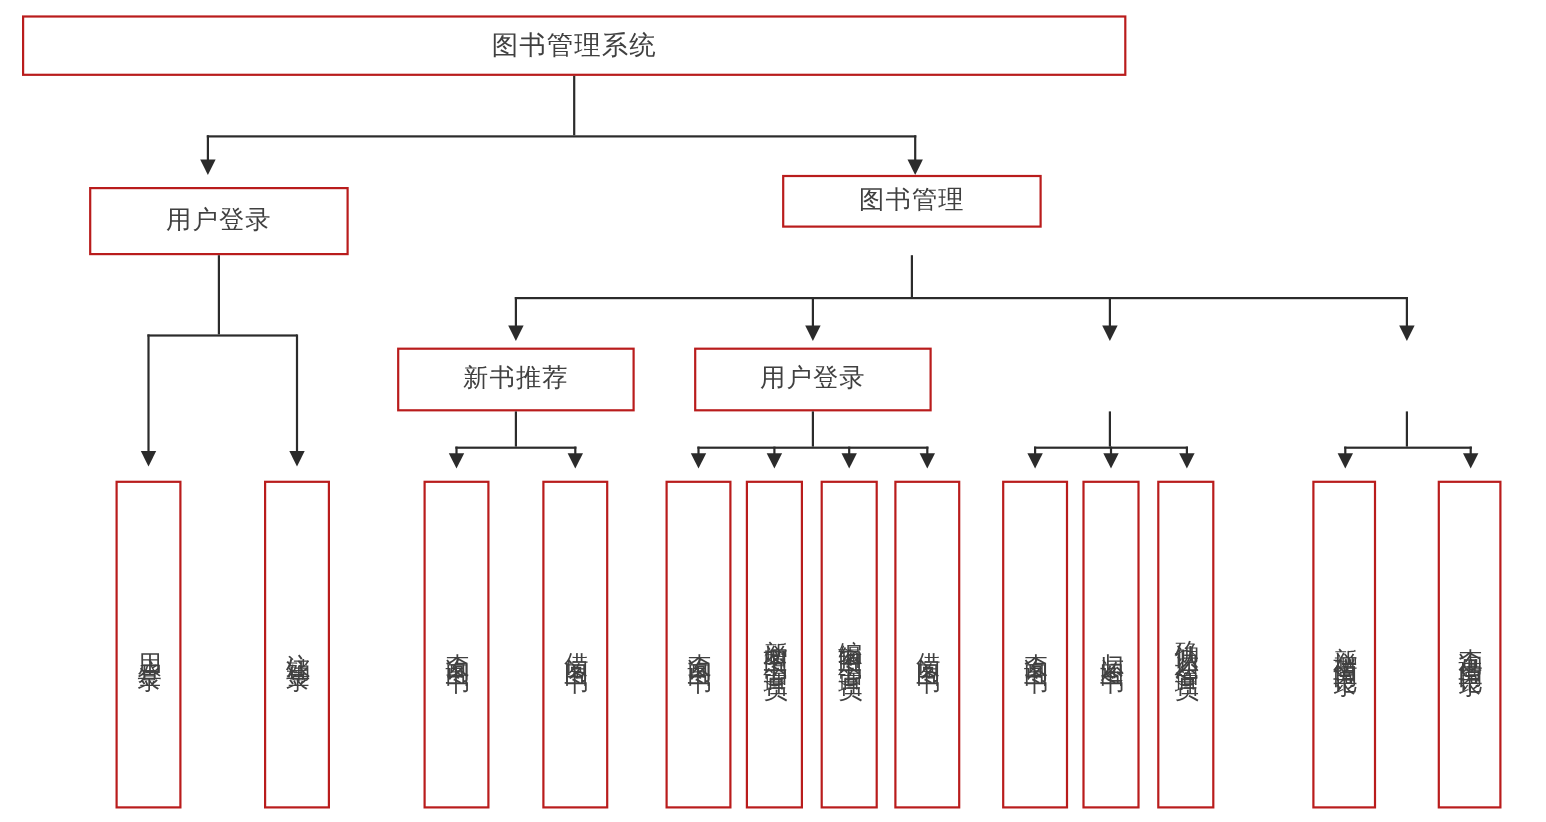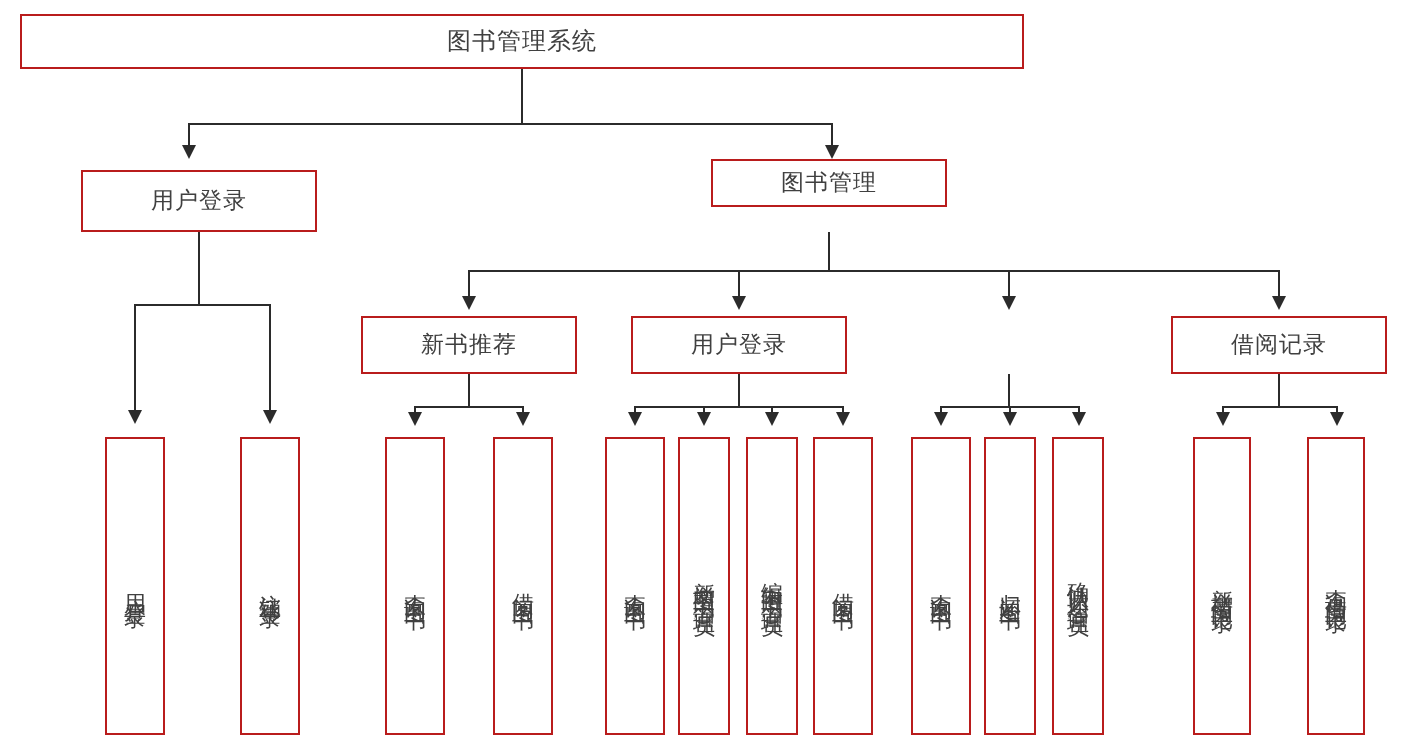--- a/index.html
+++ b/index.html
@@ -114,23 +114,20 @@
   <div class="arrow" style="left:1002px; top:296px;"></div>
   <div class="edge vline" style="left:1278px; top:270px; width:2px; height:28px;"></div>
   <div class="arrow" style="left:1272px; top:296px;"></div>
 
   <div class="node h" style="left:361px; top:316px; width:216px; height:58px;">
     <span>新书推荐</span>
   </div>
   <div class="node h" style="left:631px; top:316px; width:216px; height:58px;">
     <span>用户登录</span>
   </div>
-  <div class="node h" style="left:1171px; top:316px; width:216px; height:58px;">
-    <span>借阅记录</span>
-  </div>
 
   <div class="edge vline" style="left:468px; top:374px; width:2px; height:32px;"></div>
   <div class="edge hline" style="left:414px; top:406px; width:110px; height:2px;"></div>
   <div class="edge vline" style="left:414px; top:406px; width:2px; height:8px;"></div>
   <div class="arrow" style="left:408px; top:412px;"></div>
   <div class="edge vline" style="left:522px; top:406px; width:2px; height:8px;"></div>
   <div class="arrow" style="left:516px; top:412px;"></div>
 
   <div class="edge vline" style="left:738px; top:374px; width:2px; height:32px;"></div>
   <div class="edge hline" style="left:634px; top:406px; width:210px; height:2px;"></div>

